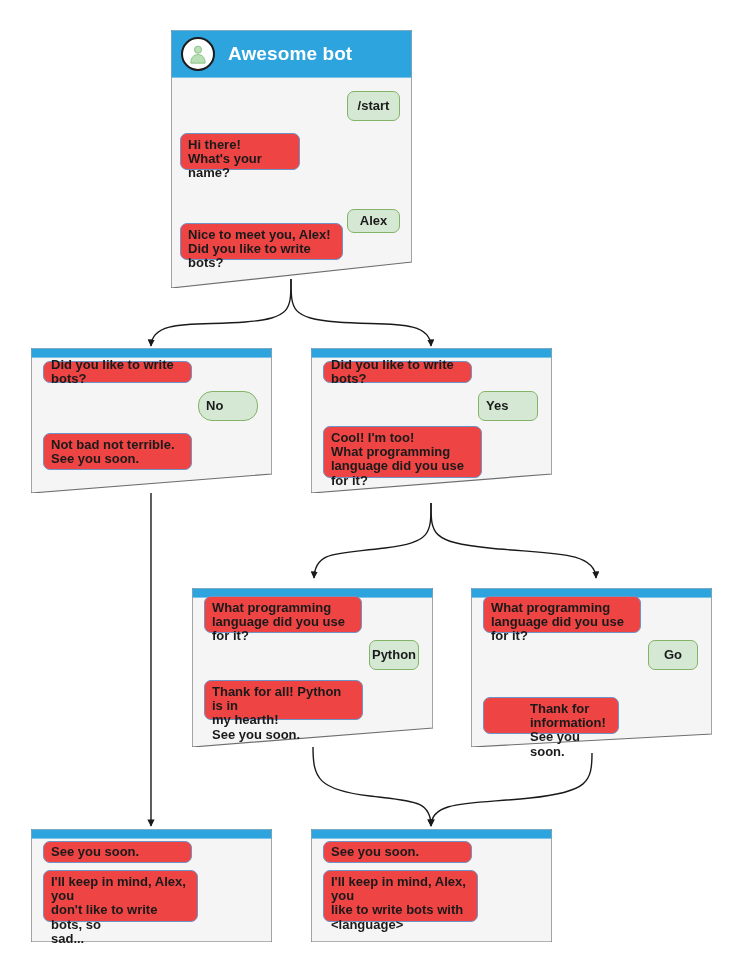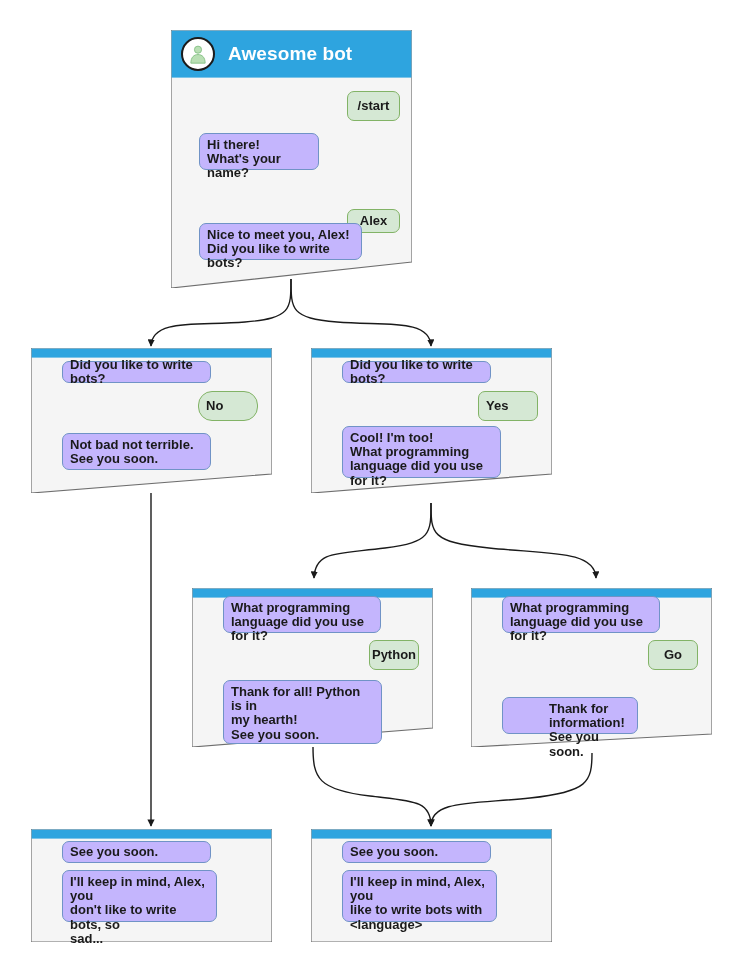--- a/index.html
+++ b/index.html
@@ -41,21 +41,21 @@
     box-sizing:border-box;
     border-radius:7px;
     font-size:13px;
     line-height:14.2px;
     color:#1a1a1a;
     padding:4px 7px 4px 7px;
     white-space:pre-line;
     font-weight:bold;
   }
   .bubble.bot{
-    background:#c4b5fd;border:1px solid #7093c6;margin-left:19px;
+    background:#ef4444;border:1px solid #7093c6;
   }
   .bubble.user{
     background:#d5e8d4;border:1px solid #82b366;
   }
 </style>
 </head>
 <body>
 
 <svg id="flow-svg" viewBox="0 0 743 971" xmlns="http://www.w3.org/2000/svg">
   <defs>
@@ -159,21 +159,21 @@
     <rect x="0.6" y="0.6" width="239.8" height="9" fill="#2EA4DF"></rect>
   </svg>
   <div class="card-inner">
     <div class="card-header bar"></div>
 
     <div class="bubble bot" style="left:12px;top:8px;width:158px;height:37px;">What programming
 language did you use for it?</div>
 
     <div class="bubble user" style="left:177px;top:52px;width:50px;height:30px;display:flex;align-items:center;justify-content:center;">Python</div>
 
-    <div class="bubble bot" style="left:12px;top:92px;width:159px;height:64px;">Thank for all! Python is in
+    <div class="bubble bot" style="left:12px;top:92px;width:159px;height:40px;">Thank for all! Python is in
 my hearth!
 See you soon.</div>
   </div>
 </div>
 
 <div class="card" style="left:471px;top:588px;width:241px;height:159px;">
   <svg class="card-shape" viewBox="0 0 241 159" preserveAspectRatio="none">
     <polygon points="0,0 241,0 241,146 0,159" fill="#F5F5F5" stroke="#6E6E6E" stroke-width="1.2"></polygon>
     <rect x="0.6" y="0.6" width="239.8" height="9" fill="#2EA4DF"></rect>
   </svg>

